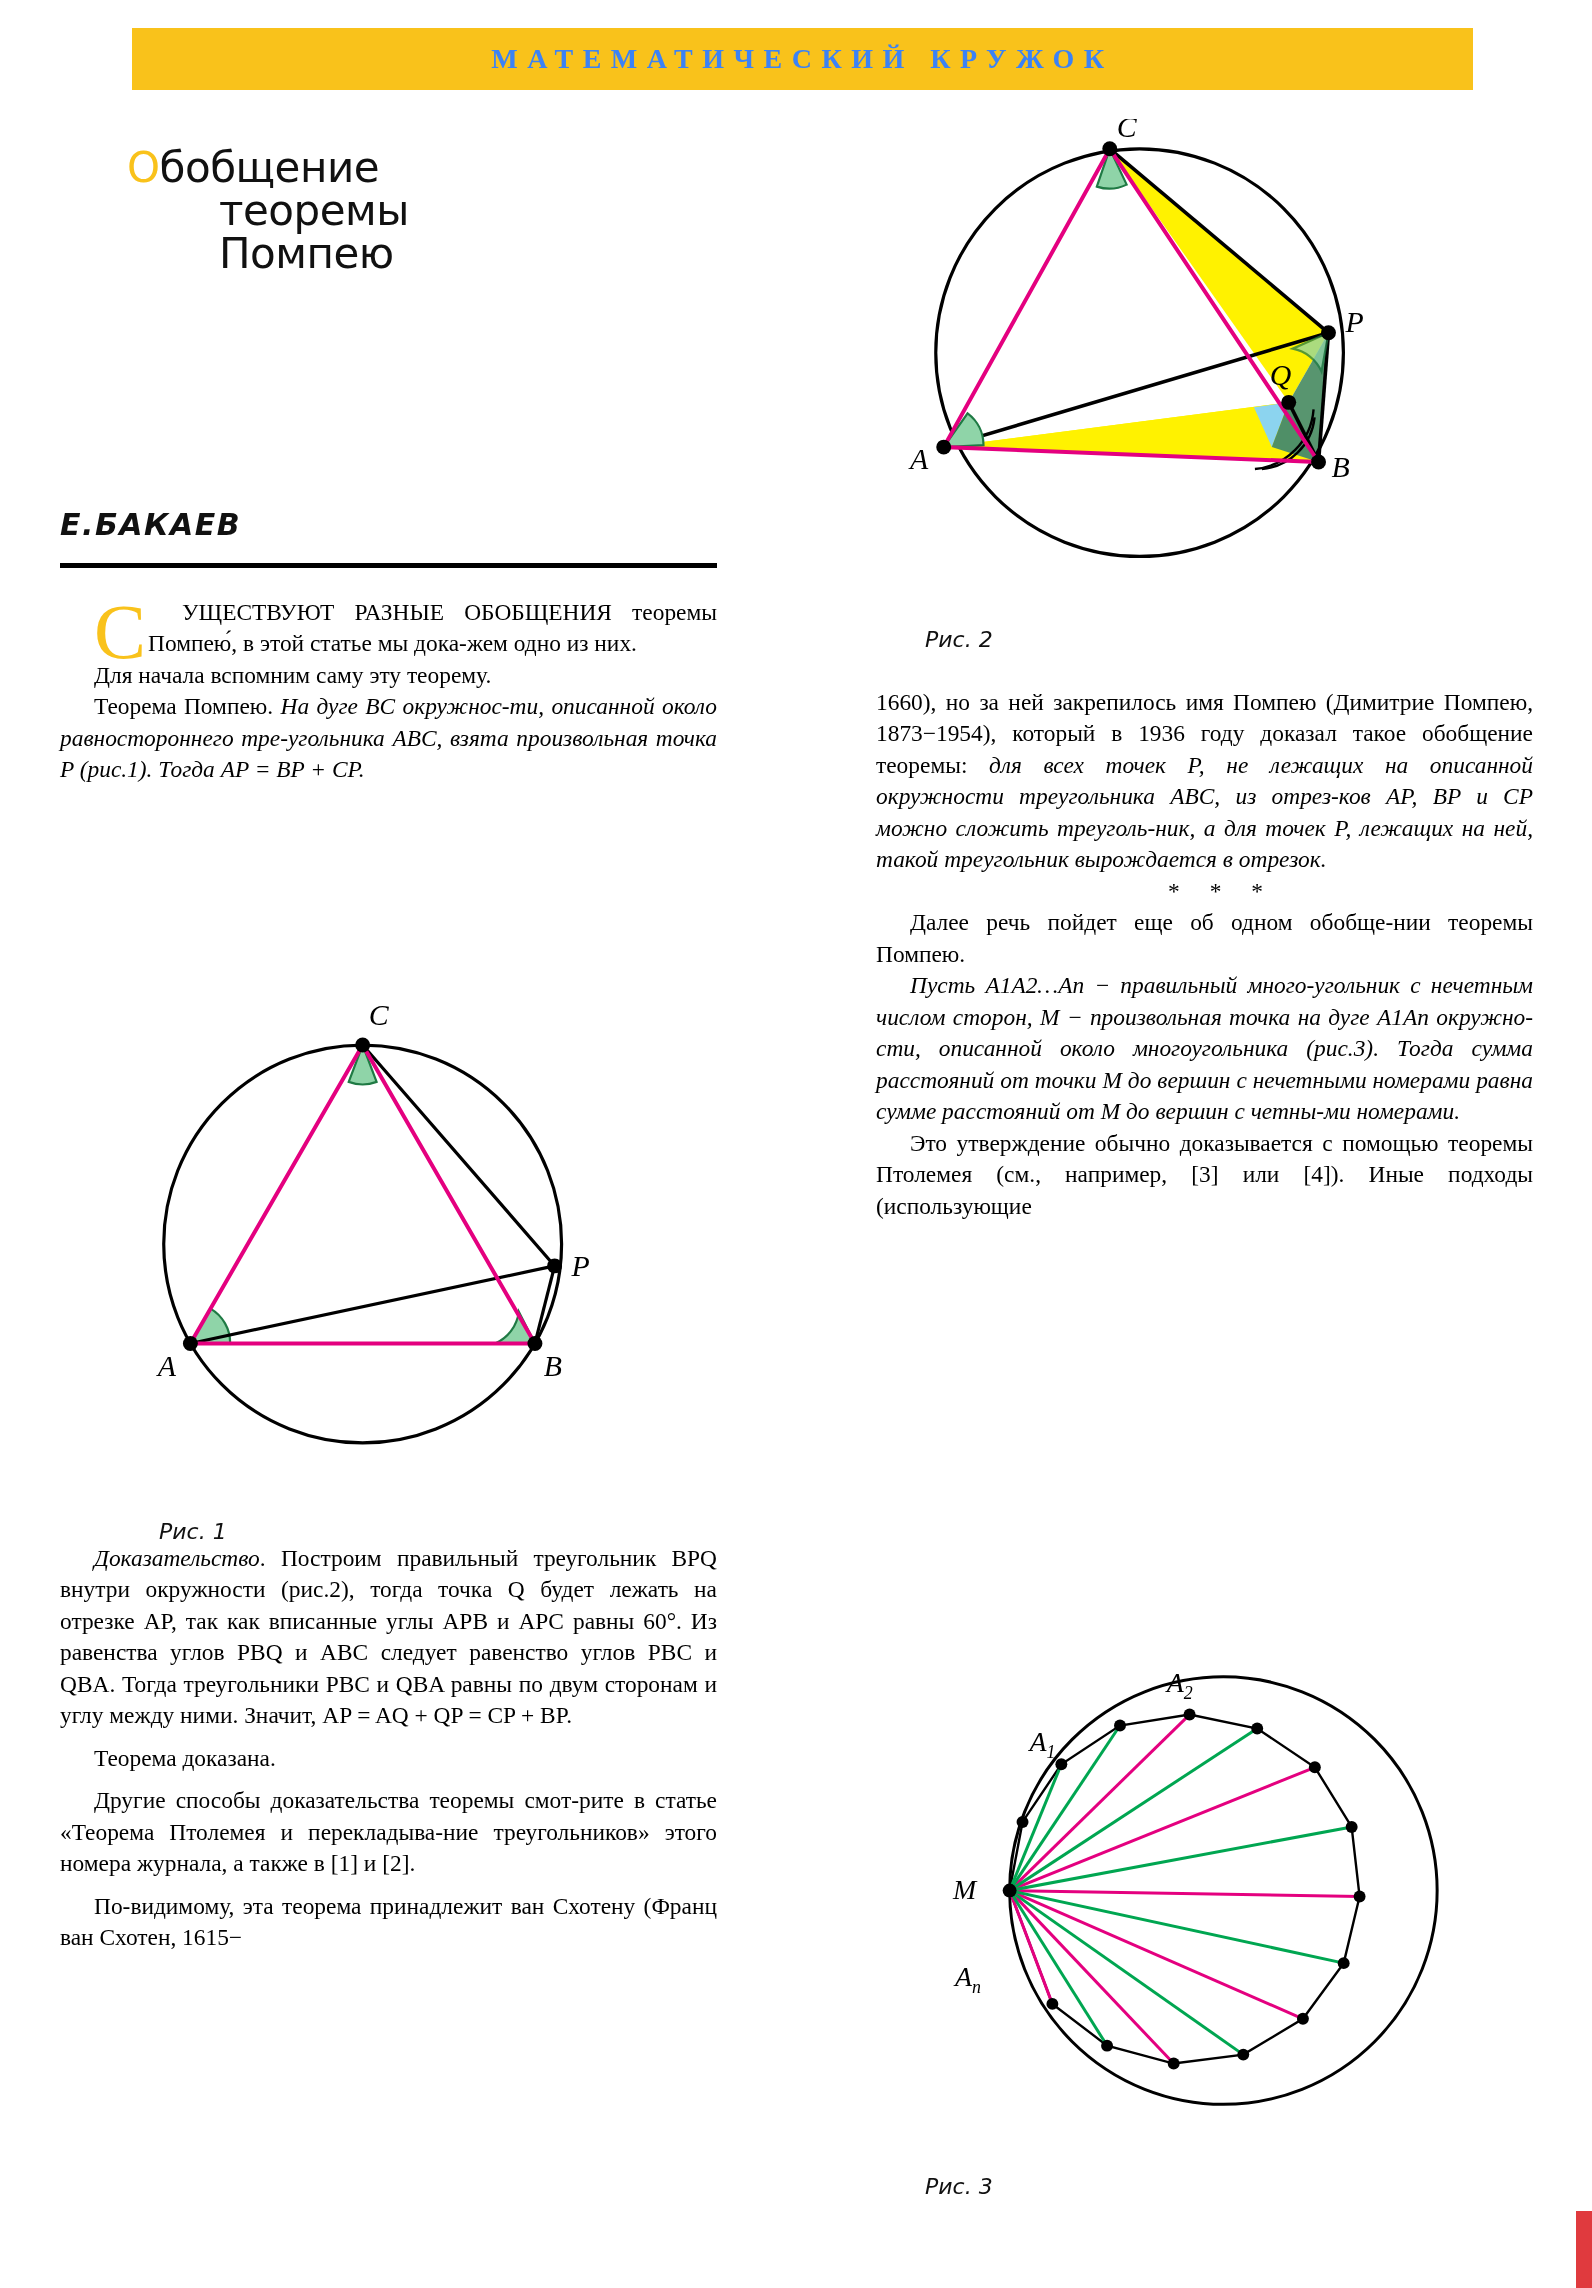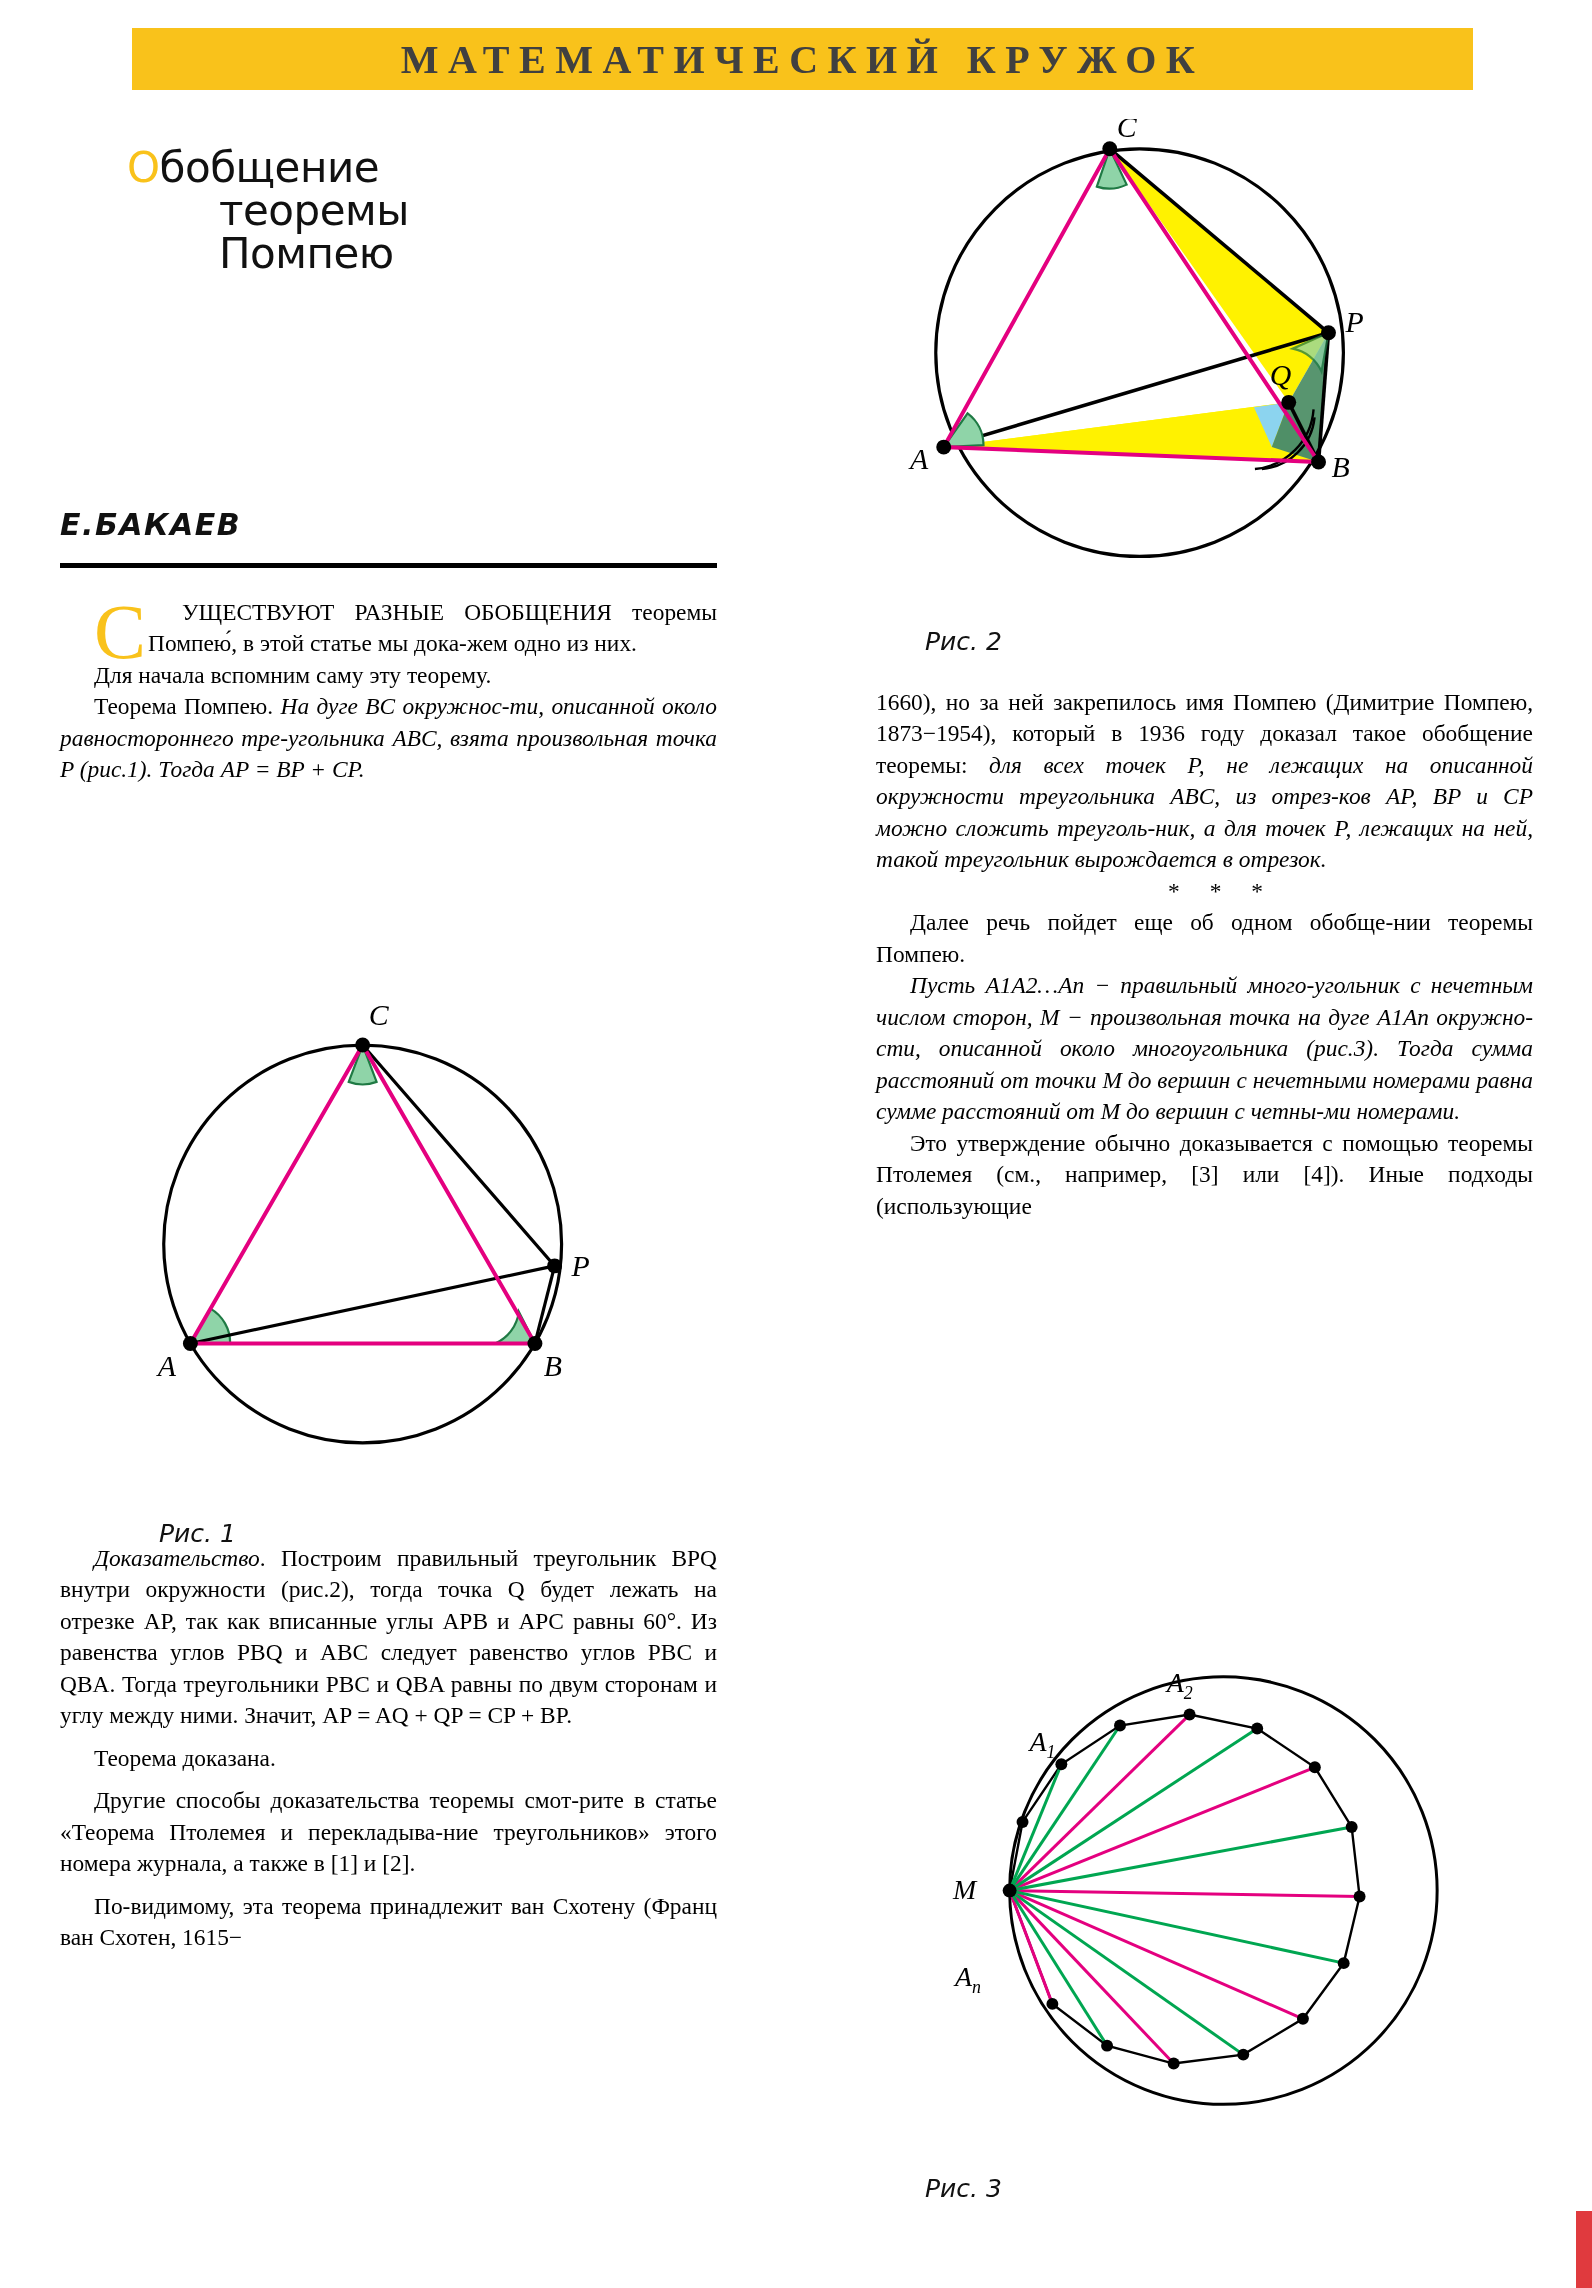--- a/index.html
+++ b/index.html
@@ -13,22 +13,22 @@
 
   
   .banner{
     position:absolute;left:132px;top:28px;width:1341px;height:62px;
     background:#f9c21b;
   }
   .banner-title{
     position:absolute;left:132px;top:28px;width:1341px;height:62px;
     display:flex;align-items:center;justify-content:center;
     font-family:"Liberation Serif","DejaVu Serif",serif;
-    font-weight:700;font-size:40px;letter-spacing:9.5px;
-    color:#404040;white-space:nowrap;
+    font-weight:700;font-size:28px;letter-spacing:9.5px;
+    color:#3b82f6;white-space:nowrap;
   }
 
   
   .article-title{
     position:absolute;left:127px;top:147px;width:557px;
     font-family:"DejaVu Sans","Liberation Sans",sans-serif;
     font-weight:400;font-size:42px;line-height:1.02;
     color:#111;letter-spacing:-0.5px;
   }
   .article-title .drop{color:#f9c21b;}
@@ -65,21 +65,21 @@
     color:#f9c21b;font-family:"Liberation Serif","DejaVu Serif",serif;
     margin:4px 2px -6px 0;
   }
 
   .stars{text-align:center;letter-spacing:12px;margin:16px 0 6px 0;text-indent:0;}
 
   
   .fig{position:absolute;}
   .fig-cap{
     font-family:"DejaVu Sans","Liberation Sans",sans-serif;
-    font-style:italic;font-size:25px;color:#111;
+    font-style:italic;font-size:22px;color:#111;
   }
 
   #fig1{left:114px;top:995px;}
   #fig1cap{position:absolute;left:159px;top:1478px;margin-top:41px;}
 
   #fig2{left:876px;top:119px;}
   #fig2cap{position:absolute;left:925px;top:627px;}
 
   #fig3{left:925px;top:1642px;}
   #fig3cap{position:absolute;left:925px;top:2174px;}

